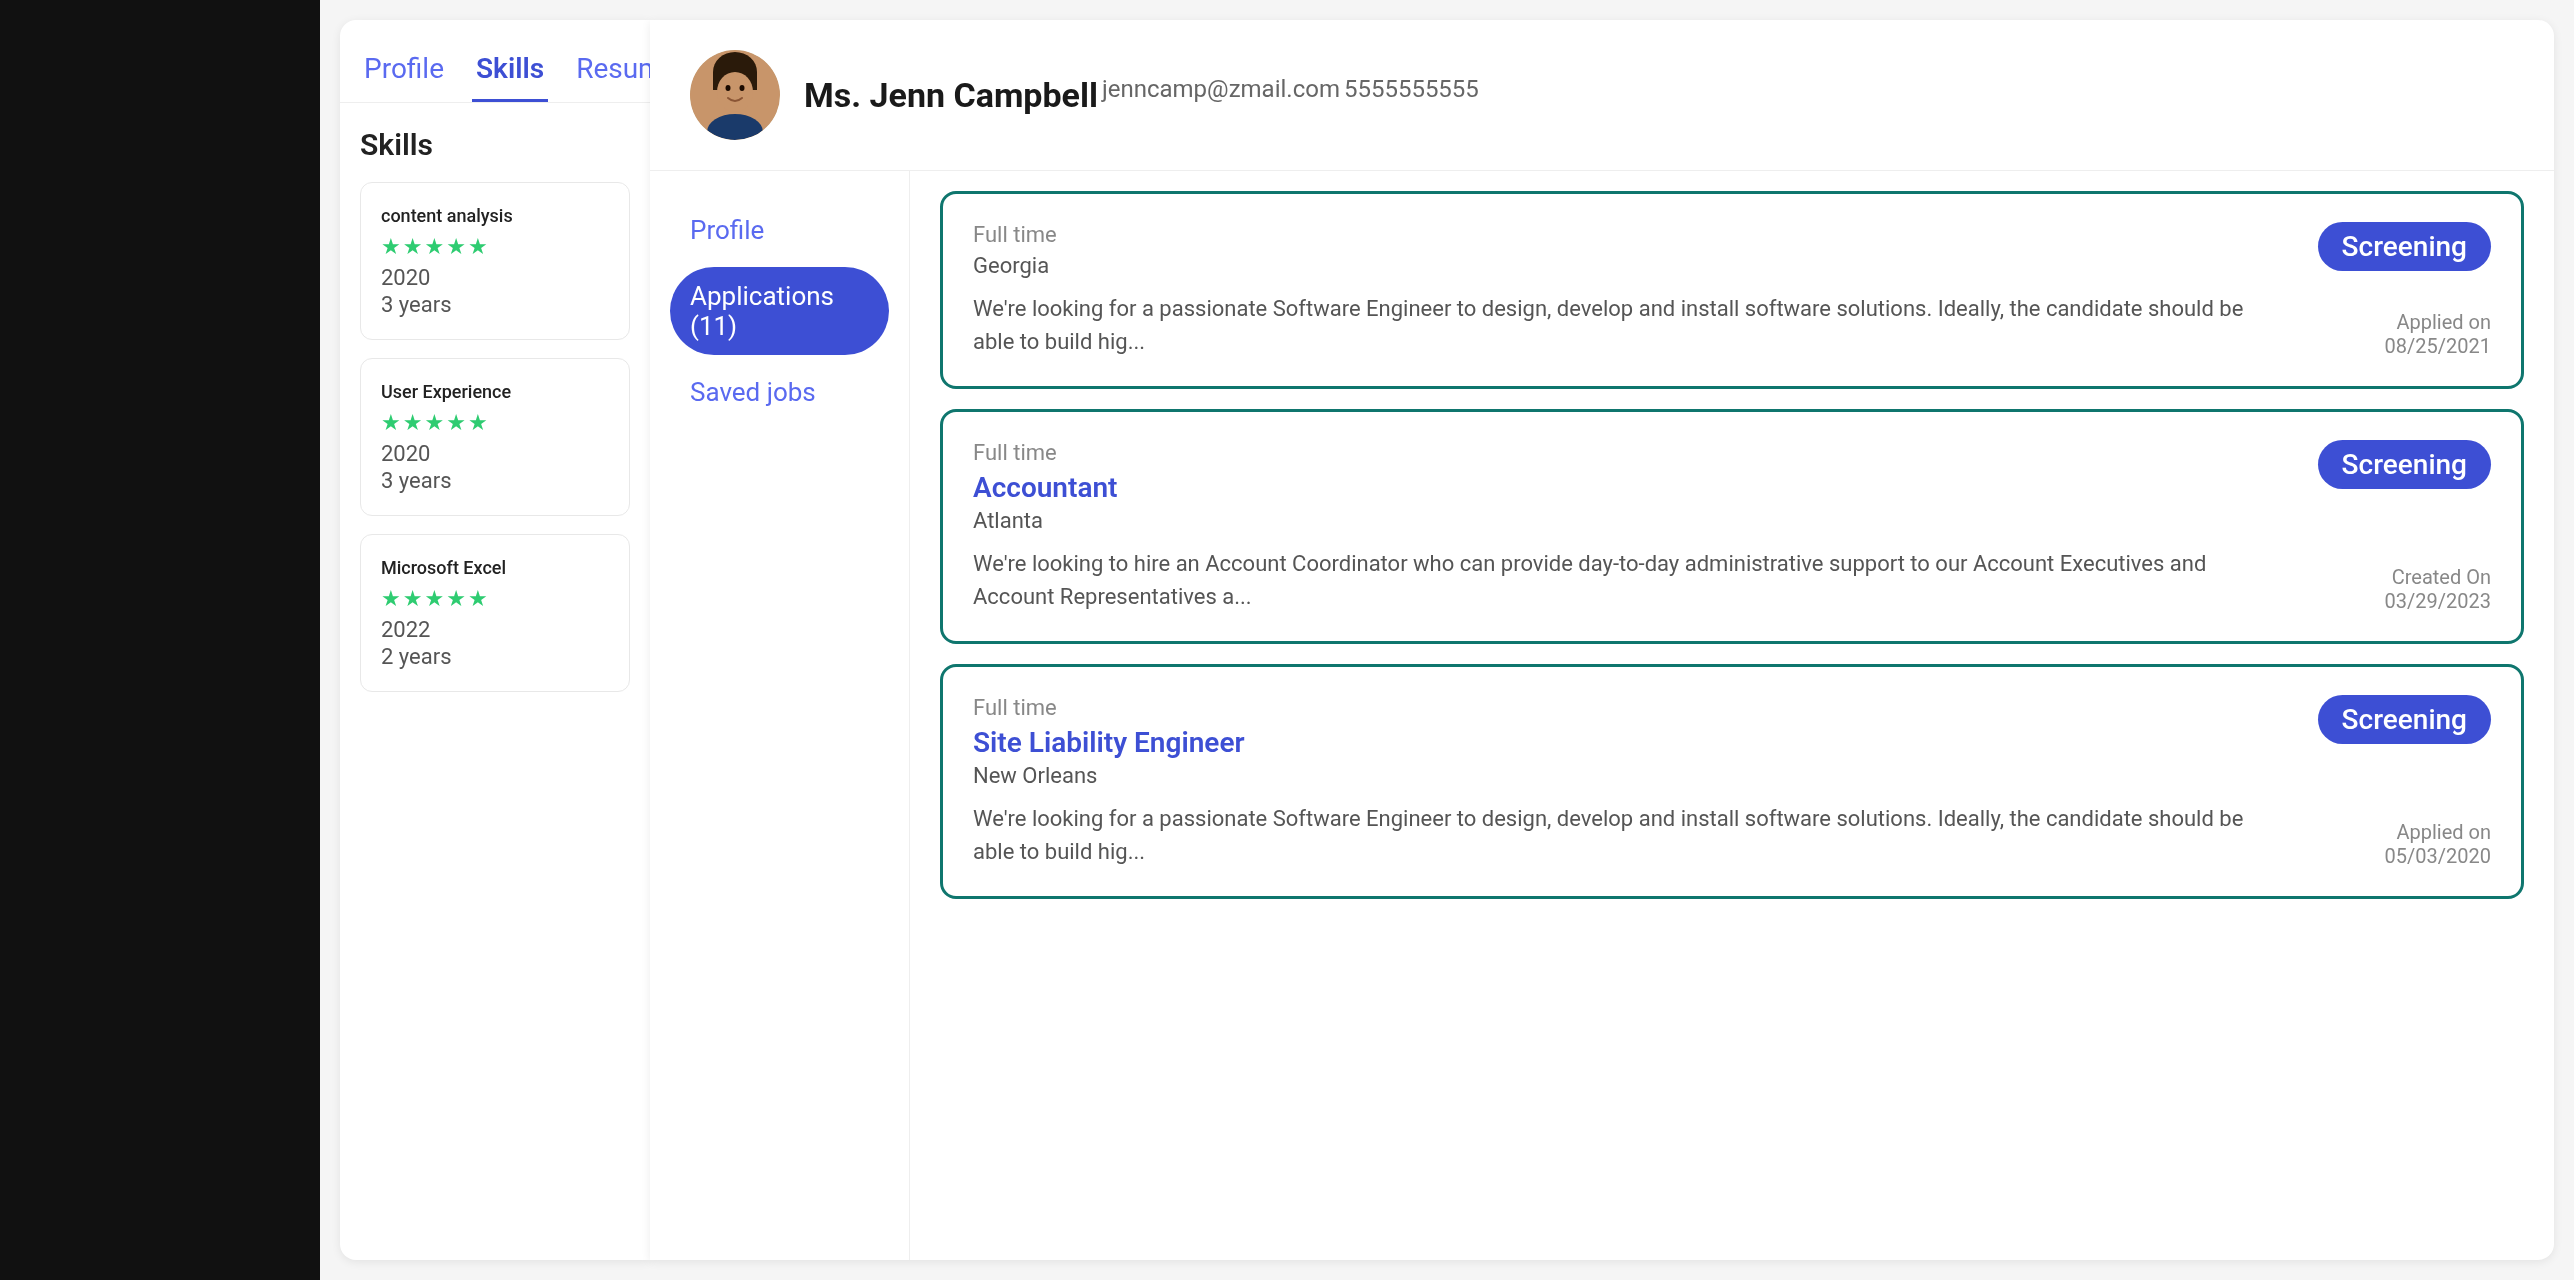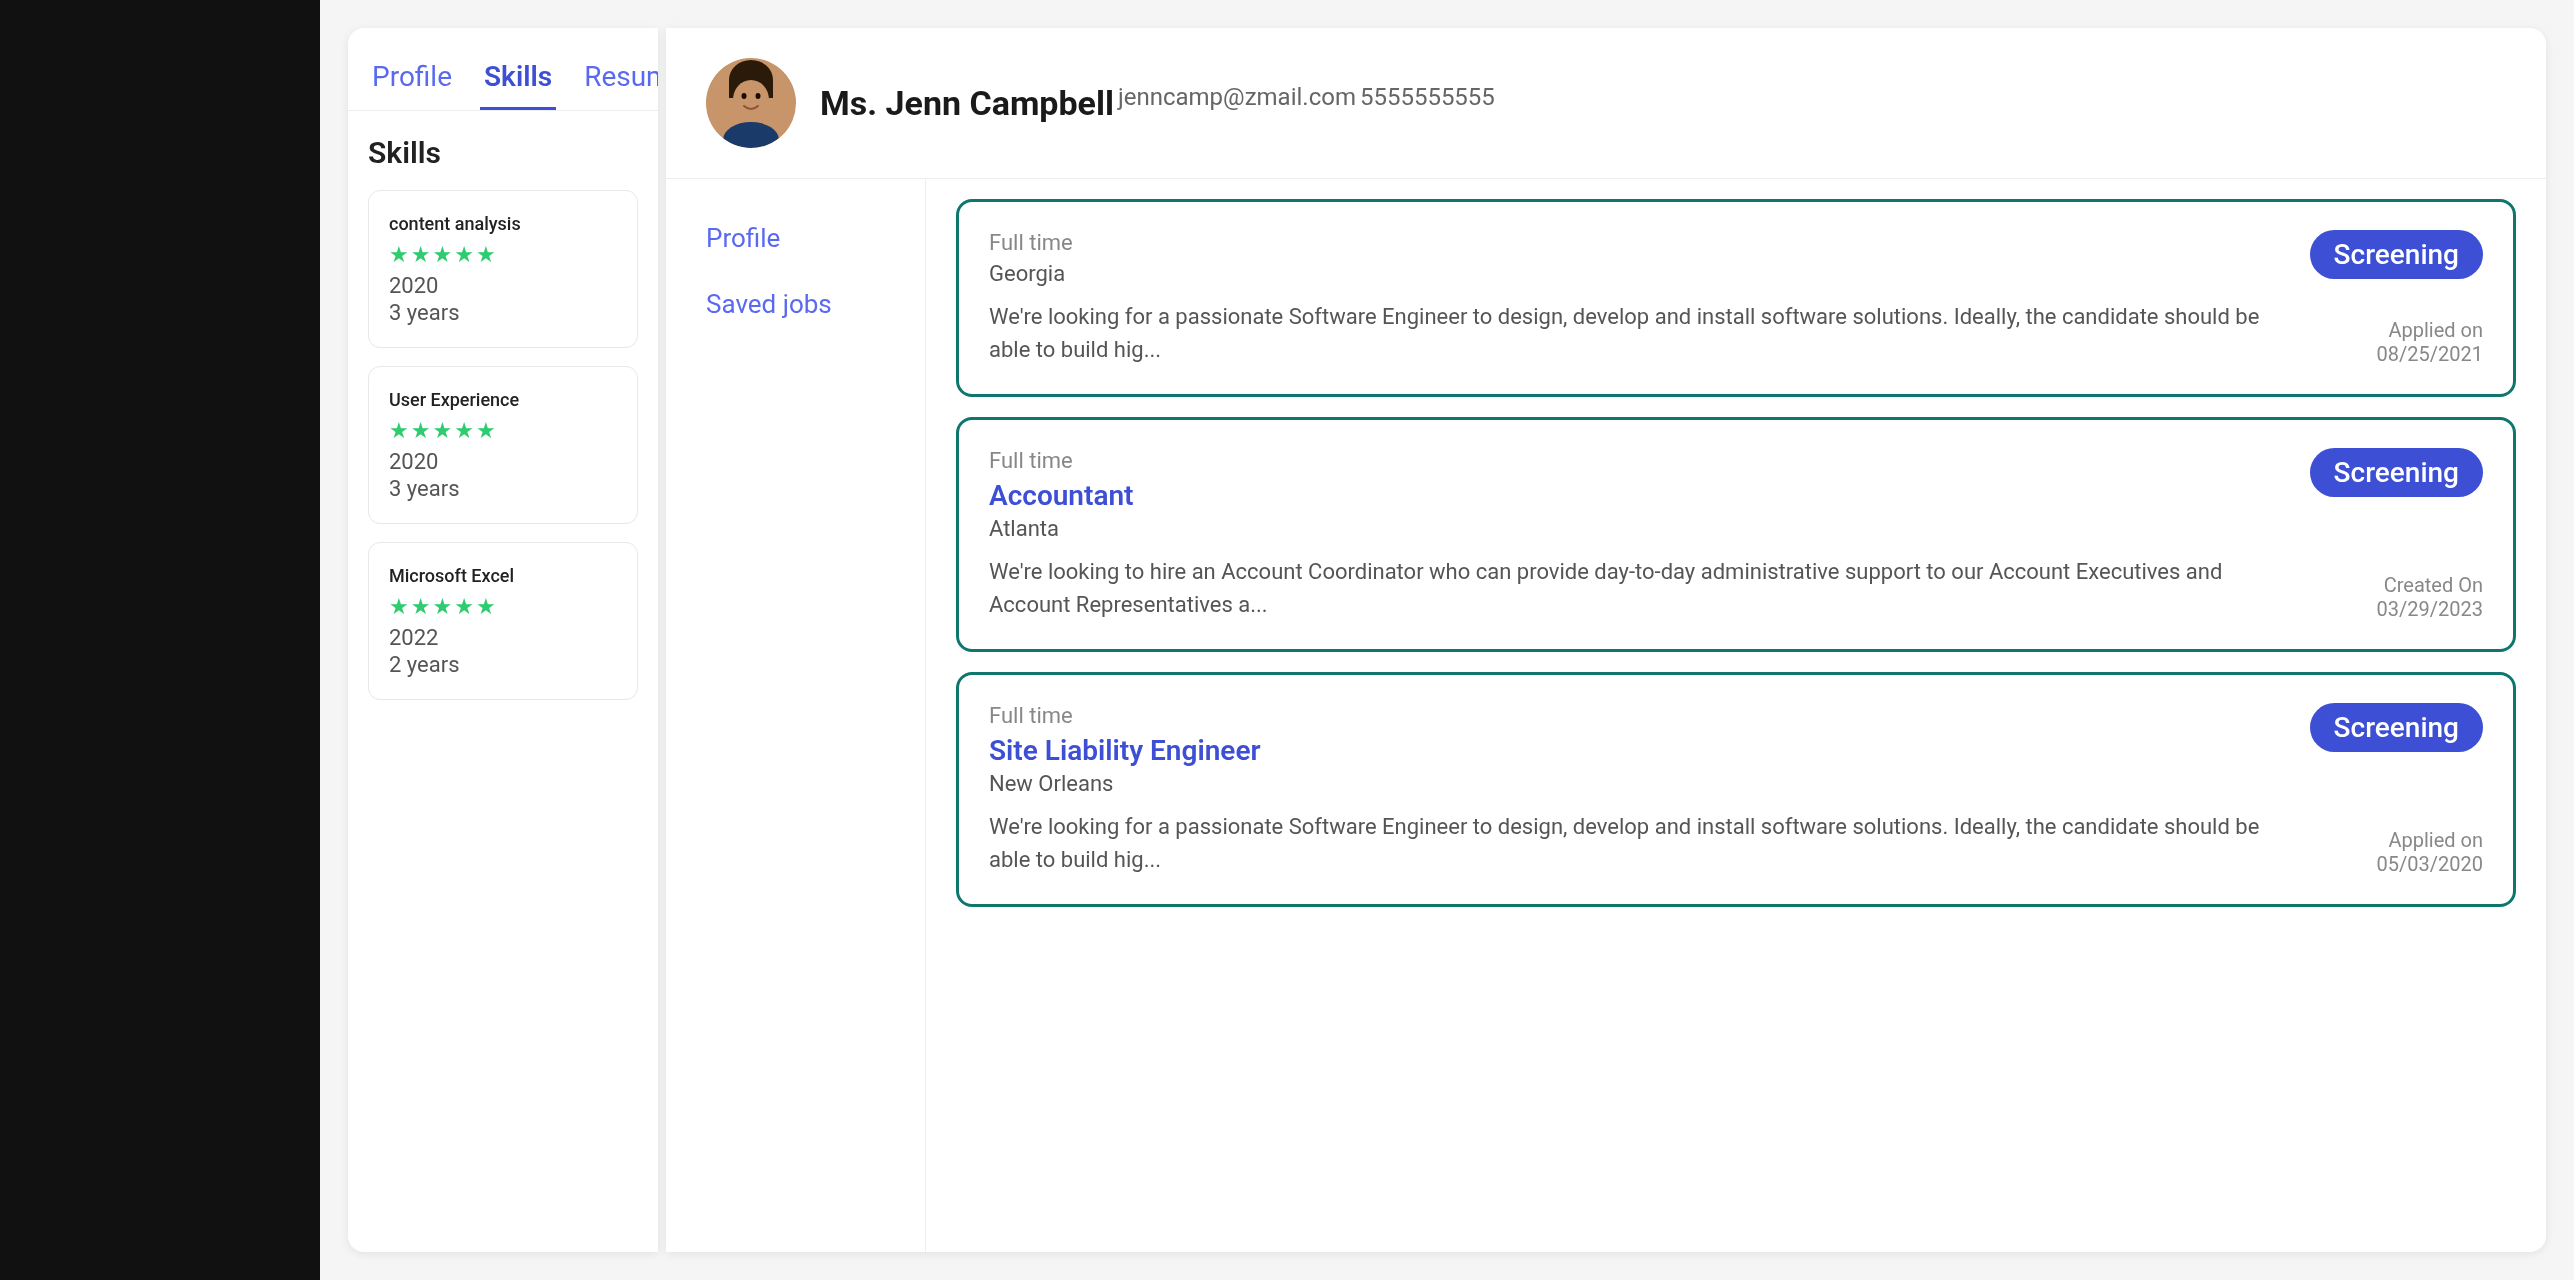--- a/index.html
+++ b/index.html
@@ -17,22 +17,22 @@
       width: 320px;
       background: #111;
       flex-shrink: 0;
     }
 
     
     .main-container {
       flex: 1;
       background: #f5f5f5;
       display: flex;
-      gap: 8px;
-      padding: 8px;
+      gap: 0;
+      padding: 0;
     }
 
     
     .left-panel {
       width: 310px;
       background: white;
       border-radius: 16px 0 0 16px;
       margin: 20px 0 20px 20px;
       padding: 0;
       overflow: hidden;
@@ -344,20 +344,21 @@
         <div class="profile-name">Ms. Jenn Campbell</div>
         <div class="profile-email">jenncamp@zmail.com</div>
         <div class="profile-phone">5555555555</div>
       </div>
     </div>
 
     <div class="content-area">
 
       <div class="nav-sidebar">
         <div class="nav-item">Profile</div>
+        <div class="nav-item active">Applications (11)</div>
         <div class="nav-item">Saved jobs</div>
       </div>
 
       <div class="job-listings">
 
         <div class="job-card">
           <div class="job-main">
             <div class="job-type">Full time</div>
             <div class="job-location">Georgia</div>
             <div class="job-description">We're looking for a passionate Software Engineer to design, develop and install software solutions. Ideally, the candidate should be able to build hig...</div>

